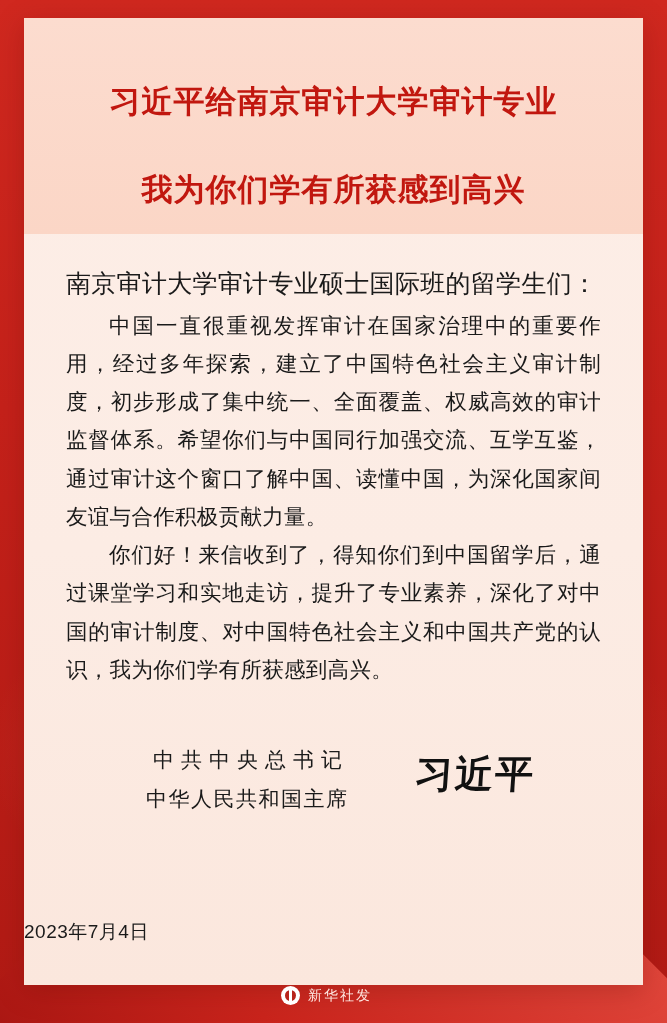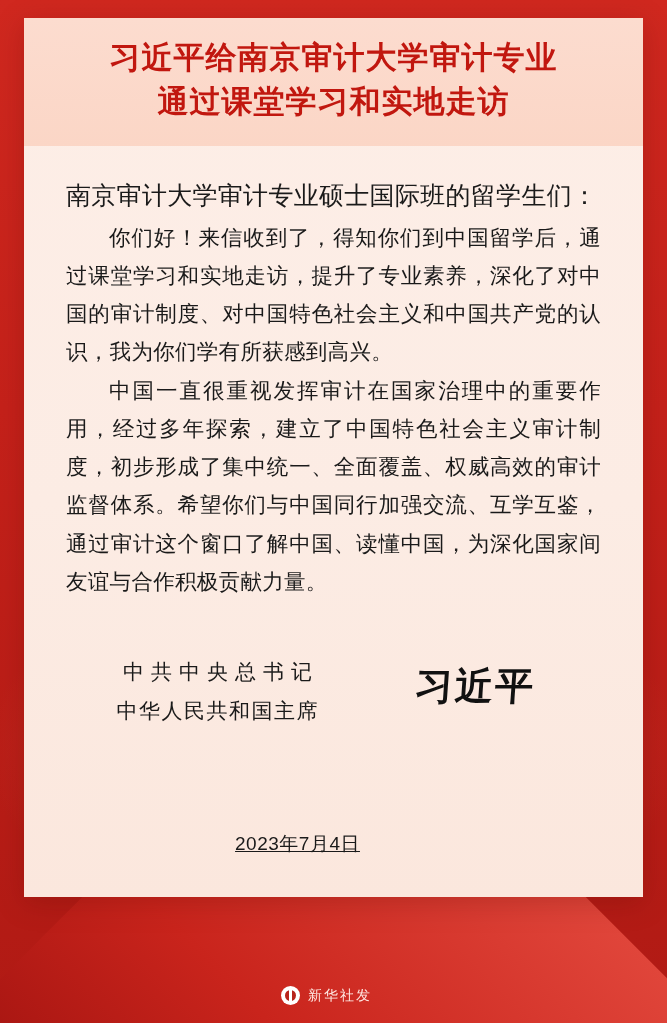--- a/index.html
+++ b/index.html
@@ -82,20 +82,21 @@
     text-align: center;
   }
   .title-line {
     color: #c1170f;
     font-family: "Liberation Serif", "DejaVu Serif", serif;
     font-weight: bold;
     font-size: 31px;
     line-height: 1.42;
     letter-spacing: 1px;
     white-space: nowrap;
+    margin-top: 44px;
   }
 
   .body-area {
     padding: 28px 42px 10px 42px;
   }
   .salutation {
     font-size: 25px;
     line-height: 1.78;
     color: #1a1a1a;
     letter-spacing: 0.3px;
@@ -111,22 +112,22 @@
   }
 
   .sign-block {
     padding: 42px 46px 6px 46px;
     position: relative;
     min-height: 150px;
   }
   .sign-titles {
     display: inline-block;
     vertical-align: top;
-    margin-left: 46px;
-    text-align: right;
+    margin-left: 76px;
+    text-align: left;
   }
   .sign-title-1 {
     font-size: 21px;
     letter-spacing: 7px;
     color: #1a1a1a;
     line-height: 1.85;
     padding-left: 7px;
   }
   .sign-title-2 {
     font-size: 21px;
@@ -140,27 +141,26 @@
     right: 108px;
     top: 50px;
     font-size: 38px;
     font-weight: bold;
     font-family: "Liberation Serif", "DejaVu Serif", serif;
     color: #111;
     letter-spacing: 2px;
     transform: skewX(-4deg);
   }
   .date {
-    text-align: center;
+    text-align: left;
     padding: 22px 72px 40px 0;
     font-size: 19px;
     color: #1a1a1a;
     font-family: "Liberation Sans", sans-serif;
     letter-spacing: 0.5px;
-    text-decoration: underline;
   }
 
   
   .footer {
     position: absolute;
     left: 0;
     right: 14px;
     bottom: 18px;
     display: flex;
     align-items: center;
@@ -205,27 +205,27 @@
 
   <div class="glow"></div>
   <div class="flap-left"></div>
   <div class="flap-right"></div>
   <div class="flap-bottom"></div>
 
   <div class="card">
 
     <div class="title-band">
       <div class="title-line">习近平给南京审计大学审计专业</div>
-      <div class="title-line">通过课堂学习和实地走访</div>
+      <div class="title-line">我为你们学有所获感到高兴</div>
     </div>
 
     <div class="body-area">
       <div class="salutation">南京审计大学审计专业硕士国际班的留学生们：</div>
+      <p class="para">中国一直很重视发挥审计在国家治理中的重要作用，经过多年探索，建立了中国特色社会主义审计制度，初步形成了集中统一、全面覆盖、权威高效的审计监督体系。希望你们与中国同行加强交流、互学互鉴，通过审计这个窗口了解中国、读懂中国，为深化国家间友谊与合作积极贡献力量。</p>
       <p class="para">你们好！来信收到了，得知你们到中国留学后，通过课堂学习和实地走访，提升了专业素养，深化了对中国的审计制度、对中国特色社会主义和中国共产党的认识，我为你们学有所获感到高兴。</p>
-      <p class="para">中国一直很重视发挥审计在国家治理中的重要作用，经过多年探索，建立了中国特色社会主义审计制度，初步形成了集中统一、全面覆盖、权威高效的审计监督体系。希望你们与中国同行加强交流、互学互鉴，通过审计这个窗口了解中国、读懂中国，为深化国家间友谊与合作积极贡献力量。</p>
     </div>
 
     <div class="sign-block">
       <div class="sign-titles">
         <div class="sign-title-1">中共中央总书记</div>
         <div class="sign-title-2">中华人民共和国主席</div>
       </div>
       <div class="signature">习近平</div>
     </div>
 

